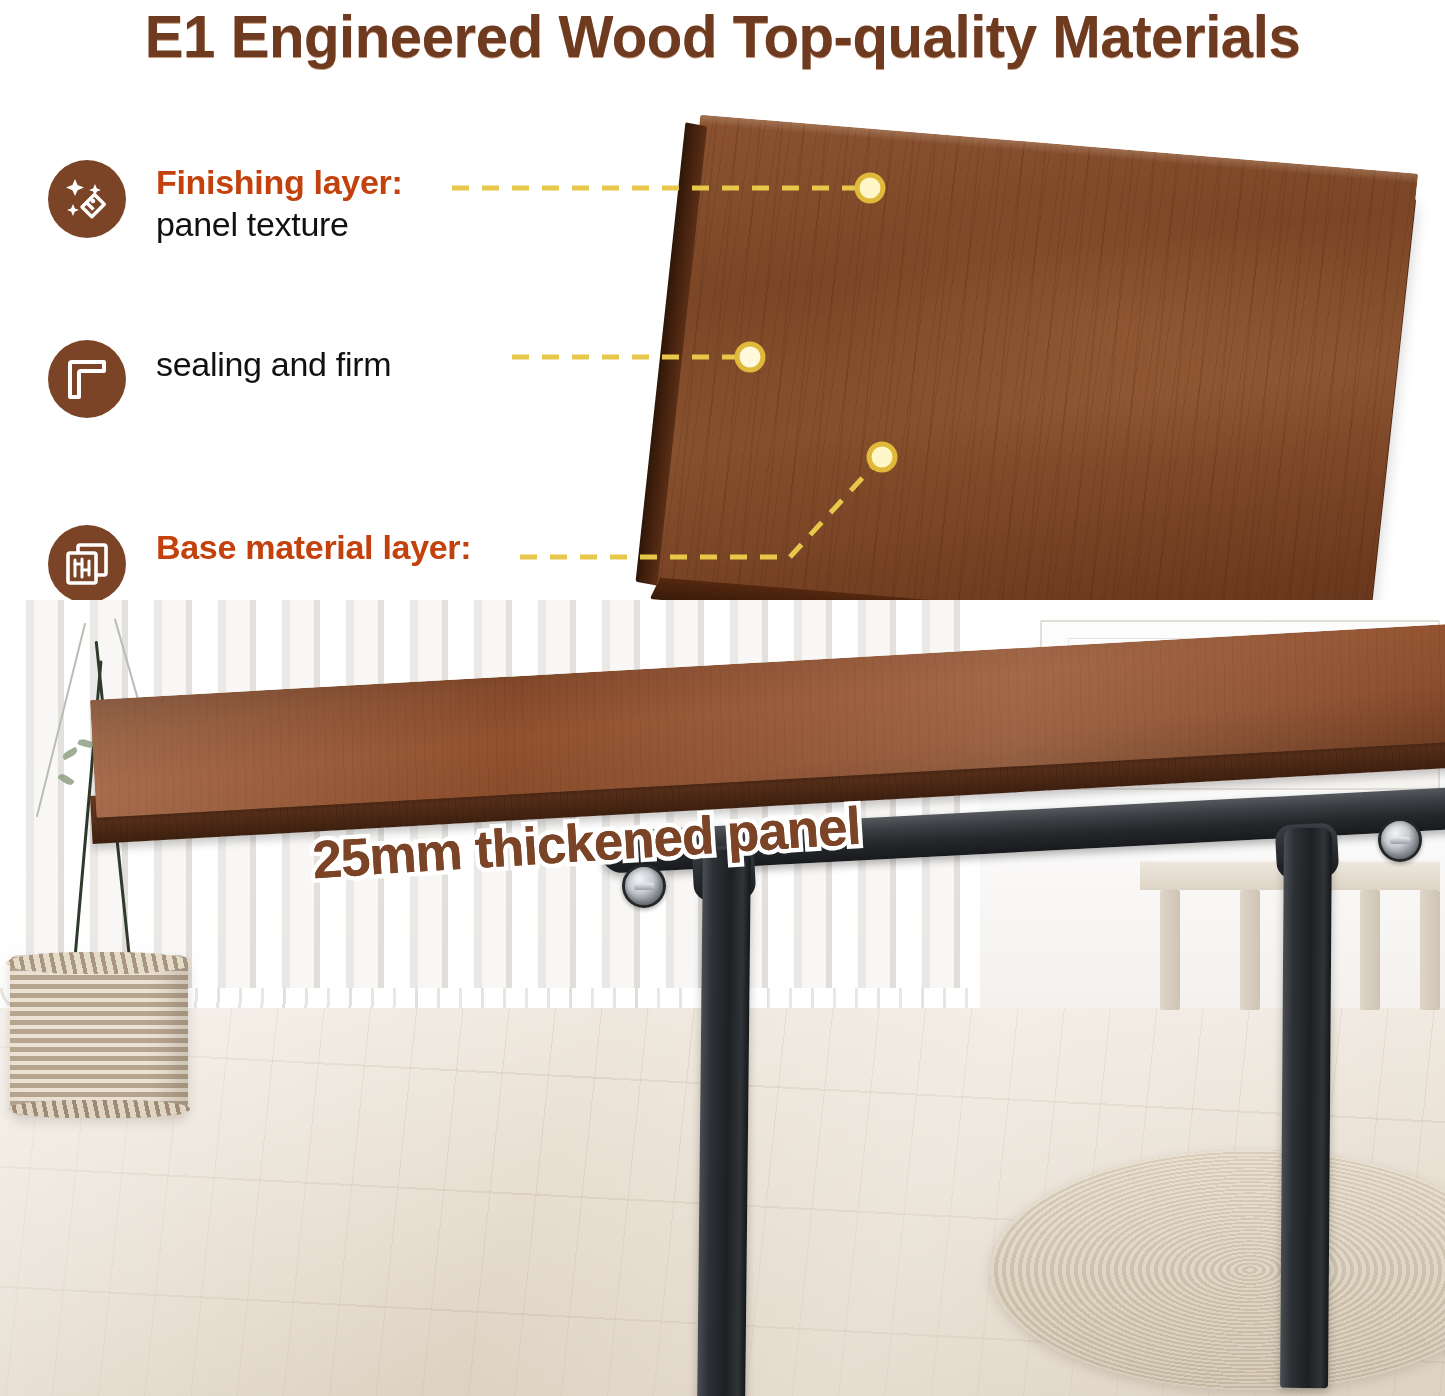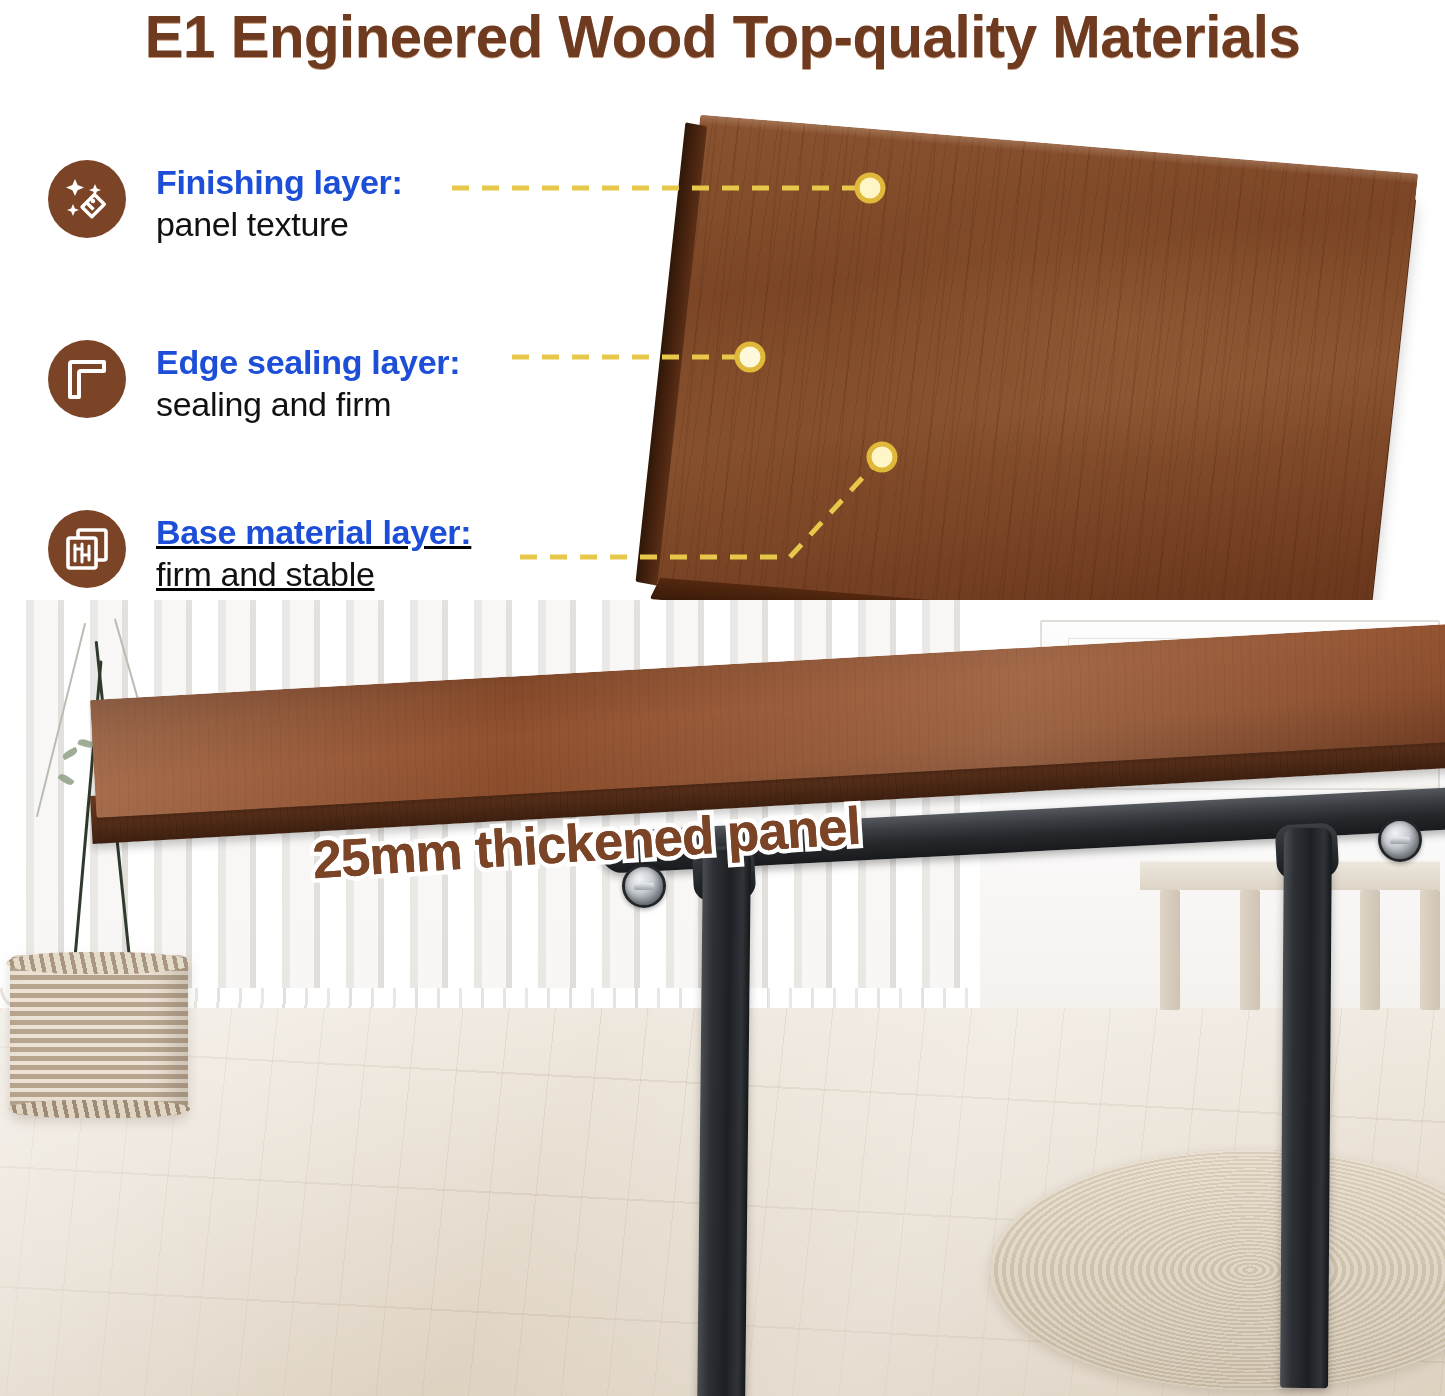--- a/index.html
+++ b/index.html
@@ -30,33 +30,33 @@
   .ficon {
     width:78px; height:78px; border-radius:50%;
     background:#7B4426;
     flex:0 0 78px;
     position:relative;
     display:flex; align-items:center; justify-content:center;
   }
   .ficon svg { display:block; }
   .ftext { margin-left:30px; padding-top:2px; }
   .ftitle {
-    font-size:34px; font-weight:bold; color:#1d4ed8;
+    font-size:34px; font-weight:bold; color:#c2410c;
     line-height:1.18; white-space:nowrap;
     letter-spacing:-0.3px;
   }
   .fsub {
     font-size:34px; font-weight:normal; color:#111;
     line-height:1.3; white-space:nowrap;
     letter-spacing:-0.3px;
   }
 
   #feature-1 { left:48px; top:160px; }
   #feature-2 { left:48px; top:340px; }
-  #feature-3 { left:48px; top:510px;text-decoration:underline; }
+  #feature-3 { left:48px; top:525px; }
 
   
   #callouts { position:absolute; left:0; top:0; width:1445px; height:1396px; pointer-events:none; }
 
   
   #panel-wrap {
     position:absolute; left:690px; top:120px;
     width:740px; height:510px;
   }
   #panel {
@@ -352,42 +352,40 @@
   </div>
 </div>
 
 <div class="feature" id="feature-2">
   <div class="ficon">
     <svg width="48" height="48" viewBox="0 0 48 48">
       <path d="M7 42 V9 a2 2 0 0 1 2-2 H41 v9 H18 a2 2 0 0 0-2 2 V42 Z" fill="none" stroke="#fff" stroke-width="4" stroke-linejoin="round"></path>
     </svg>
   </div>
   <div class="ftext">
-    <div class="ftitle">Edge sealing layer:</div>
     <div class="fsub">sealing and firm</div>
   </div>
 </div>
 
 <div class="feature" id="feature-3">
   <div class="ficon">
     <svg width="48" height="48" viewBox="0 0 48 48">
       <rect x="15" y="5" width="28" height="30" rx="2" fill="none" stroke="#fff" stroke-width="3.6"></rect>
       <rect x="5" y="13" width="28" height="30" rx="2" fill="#7B4426" stroke="#fff" stroke-width="3.6"></rect>
       <g stroke="#fff" stroke-width="3" stroke-linecap="round">
         <path d="M12 20 V36"></path>
         <path d="M19 19 V37"></path>
         <path d="M26 21 V35"></path>
         <path d="M12 24 H19"></path>
         <path d="M19 30 H26"></path>
       </g>
     </svg>
   </div>
   <div class="ftext">
     <div class="ftitle">Base material layer:</div>
-    <div class="fsub">firm and stable</div>
   </div>
 </div>
 
 <div id="panel-wrap">
   <div id="panel-edge"></div>
   <div id="panel">
     <div id="panel-face"></div>
     <div id="panel-top-bevel"></div>
     <div id="panel-left-band"></div>
     <div id="panel-bottom-band"></div>

